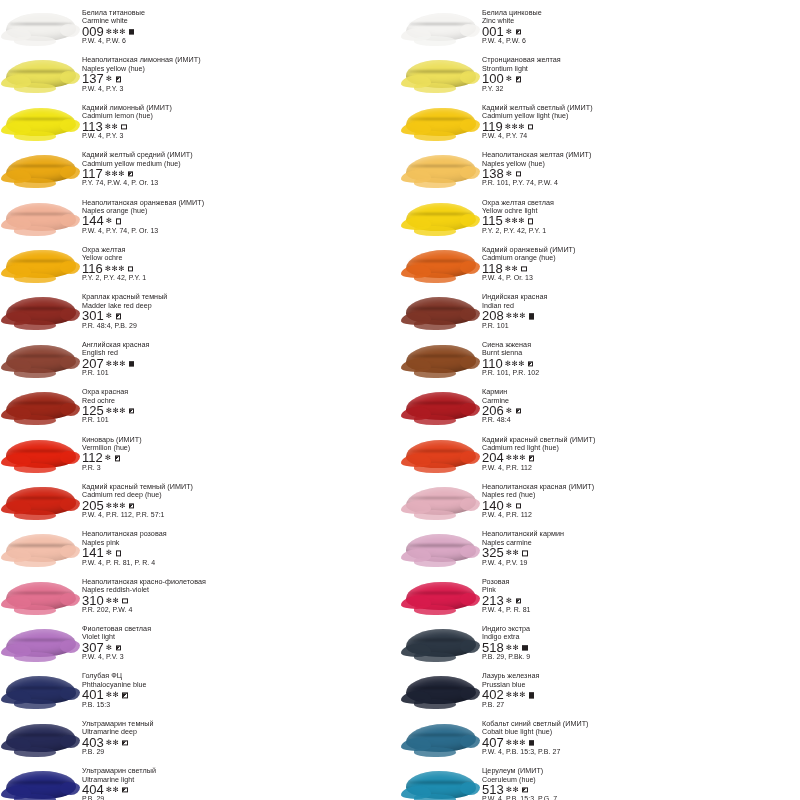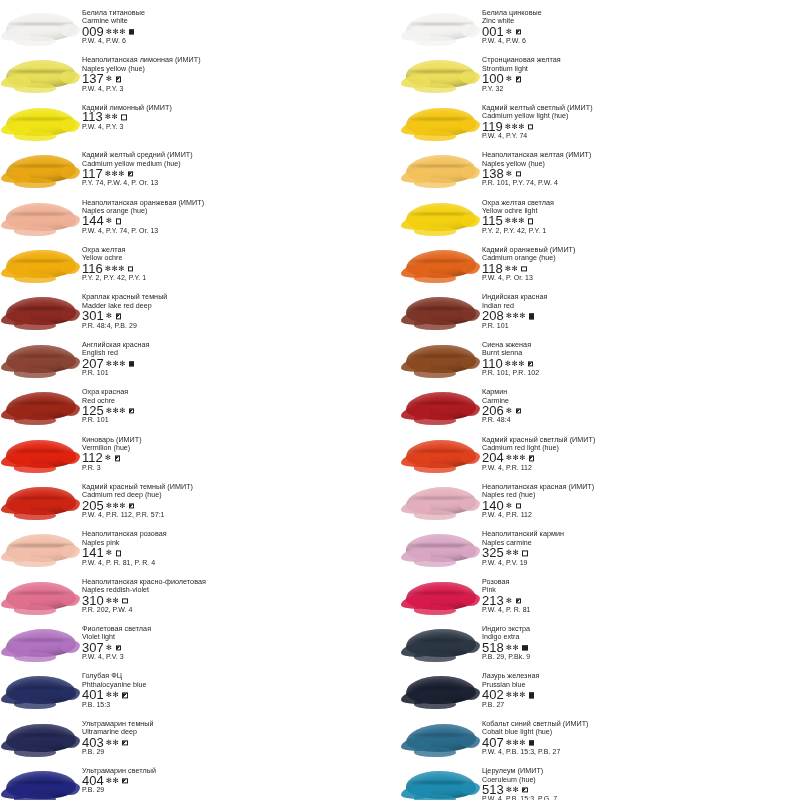--- a/index.html
+++ b/index.html
@@ -207,20 +207,21 @@
   </div>
 
   <div class="cell">
     <div class="swatch">
       <div class="blob" style="background: rgb(240, 228, 21); box-shadow: rgba(0, 0, 0, 0.16) 0px -5px 9px -3px inset, rgba(255, 255, 255, 0.5) 0px 4px 7px -4px inset; border-radius: 50% 50% 56% 44% / 60% 60% 40% 40%;"></div>
       <div class="tail" style="background: rgb(240, 228, 21);"></div>
       <div class="tail2" style="background: rgb(240, 228, 21);"></div>
     </div>
     <div class="info">
       <div class="name-ru">Кадмий лимонный (ИМИТ)</div>
+      <div class="name-en">Cadmium lemon (hue)</div>
       <div class="code-line">
         <span class="code-num">113</span>
         <span class="stars">
               <span class="star">✻</span>
               <span class="star">✻</span>
             </span>
         <span class="opac open"></span>
       </div>
       <div class="pigments">P.W. 4, P.Y. 3</div>
     </div>
@@ -797,20 +798,21 @@
   </div>
 
   <div class="cell">
     <div class="swatch">
       <div class="blob" style="background: rgb(34, 38, 126); border-radius: 54% 48% 47% 53% / 64% 56% 44% 36%;"></div>
       <div class="tail" style="background: rgb(34, 38, 126);"></div>
       <div class="tail2" style="background: rgb(34, 38, 126);"></div>
     </div>
     <div class="info">
       <div class="name-ru">Ультрамарин светлый</div>
+      <div class="name-en">Ultramarine light</div>
       <div class="code-line">
         <span class="code-num">404</span>
         <span class="stars">
               <span class="star">✻</span>
               <span class="star">✻</span>
             </span>
         <span class="opac half"></span>
       </div>
       <div class="pigments">P.B. 29</div>
     </div>

